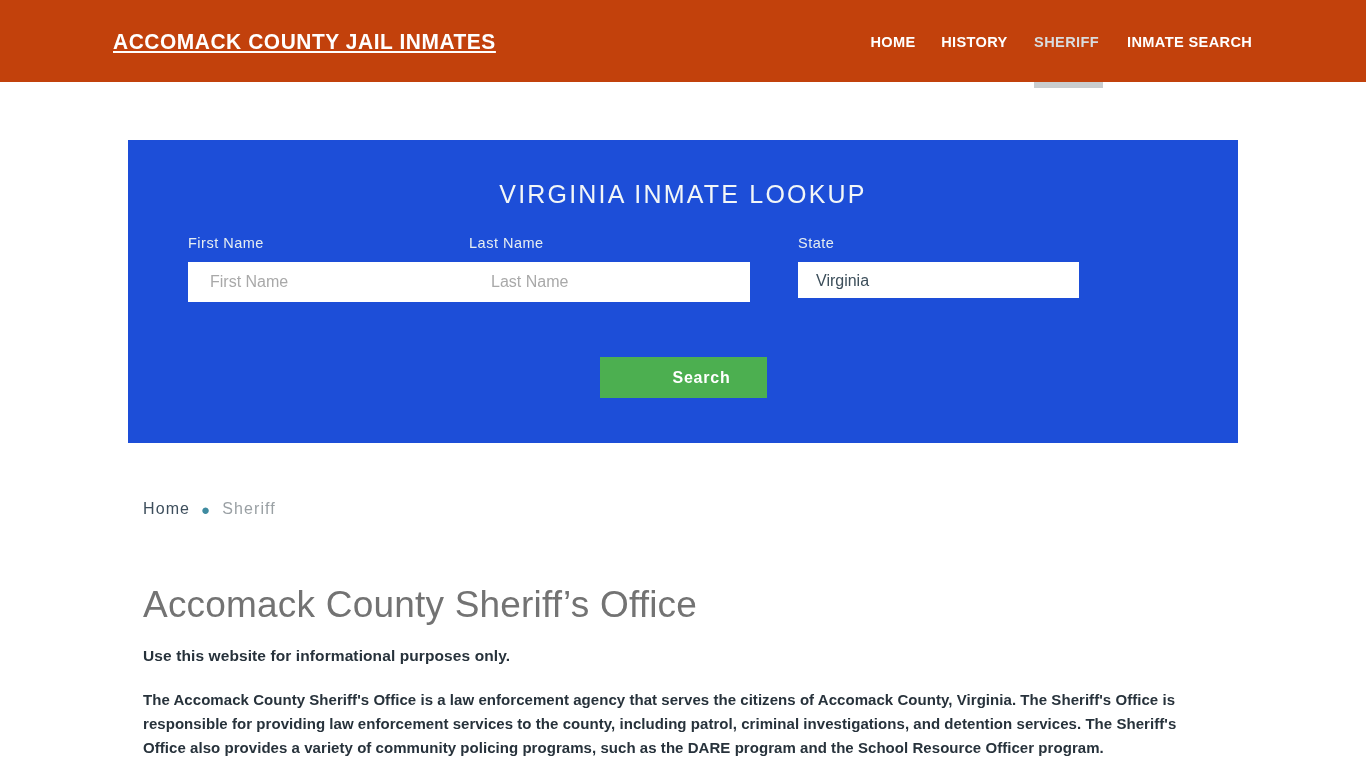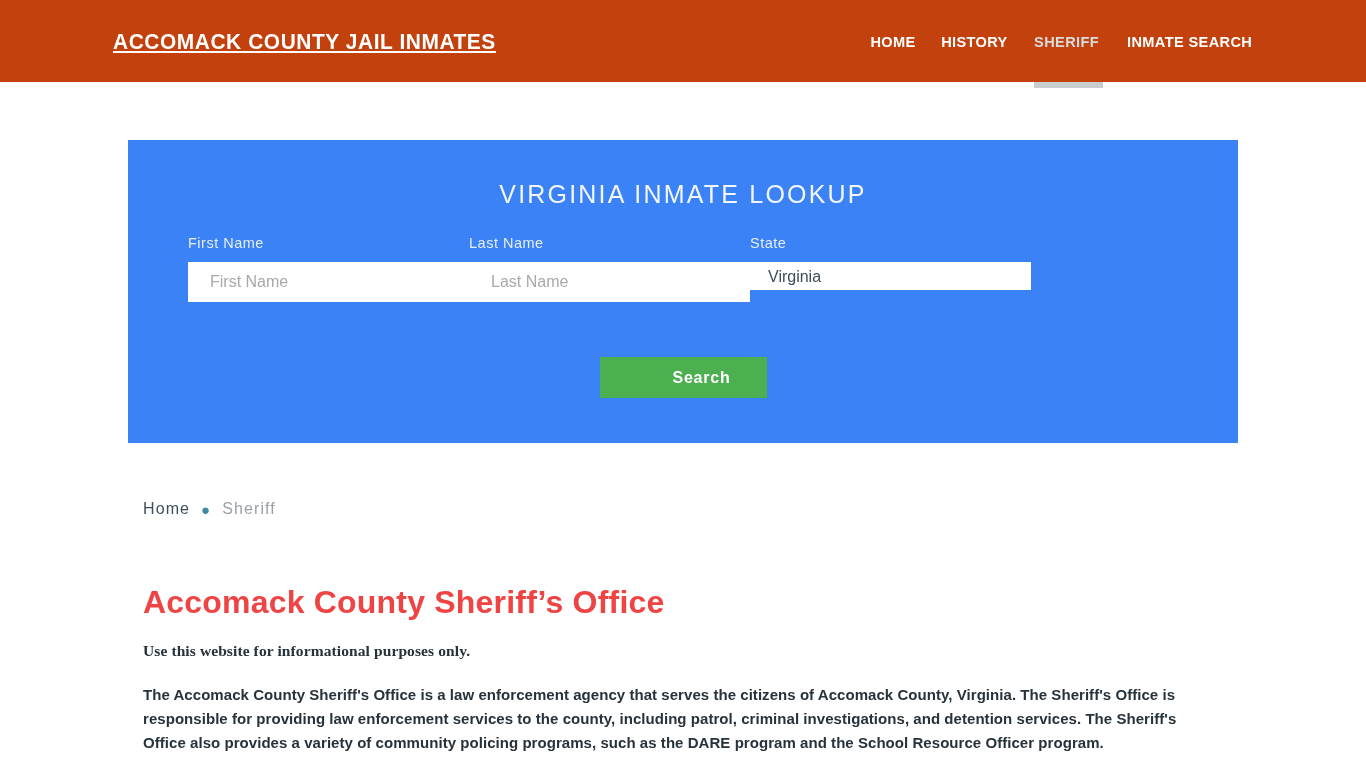--- a/index.html
+++ b/index.html
@@ -74,21 +74,21 @@
     height: 6px;
     background: #c9cdcf;
   }
 
   .lookup-panel {
     position: absolute;
     left: 128px;
     top: 140px;
     width: 1110px;
     height: 303px;
-    background: #3b82f6;
+    background: #1d4ed8;
   }
 
   .lookup-title {
     position: absolute;
     left: 0;
     right: 0;
     top: 40px;
     text-align: center;
     font-family: "Liberation Sans Narrow", "Liberation Sans", sans-serif;
     font-size: 25px;
@@ -101,21 +101,21 @@
   .fields-row {
     position: absolute;
     left: 60px;
     top: 95px;
     width: 990px;
     display: flex;
   }
 
   .field-col { width: 281px; }
   .field-col.col-last { width: 281px; }
-  .field-col.col-state { width: 281px; }
+  .field-col.col-state { width: 281px; margin-left: 48px; }
 
   .field-label {
     display: block;
     font-family: "Liberation Sans Narrow", "Liberation Sans", sans-serif;
     font-size: 14.5px;
     letter-spacing: 0.5px;
     color: #e6eef1;
     margin-bottom: 11px;
   }
 
@@ -134,21 +134,21 @@
   }
 
   .field-input::placeholder {
     color: #a9a9a9;
     opacity: 1;
   }
 
   .field-select {
     display: block;
     width: 100%;
-    height: 28px;
+    height: 36px;
     border: 0;
     border-radius: 0;
     background: #ffffff;
     padding: 0 18px;
     font-family: "Liberation Sans Narrow", "Liberation Sans", sans-serif;
     font-size: 16px;
     color: #3c4e5a;
     outline: none;
     -webkit-appearance: none;
     appearance: none;
@@ -199,30 +199,30 @@
     color: #3f8ba0;
     font-size: 15px;
     line-height: 1;
   }
 
   .crumb-current { color: #9aa0a4; }
 
   .page-title {
     margin-top: 68px;
     font-family: "Liberation Sans Narrow", "Liberation Sans", sans-serif;
-    font-size: 32px;
-    font-weight: bold;
-    color: #ef4444;
+    font-size: 37px;
+    font-weight: normal;
+    color: #737373;
     letter-spacing: 0.2px;
     line-height: 1.05;
   }
 
   .lead-note {
     margin-top: 22px;
-    font-family: Liberation Serif, serif;
+    font-family: Liberation Sans, sans-serif;
     font-size: 15.5px;
     font-weight: bold;
     color: #27323b;
     letter-spacing: 0.1px;
   }
 
   .body-para {
     margin-top: 23px;
     width: 1080px;
     font-family: "Liberation Sans Narrow", "Liberation Sans", sans-serif;

